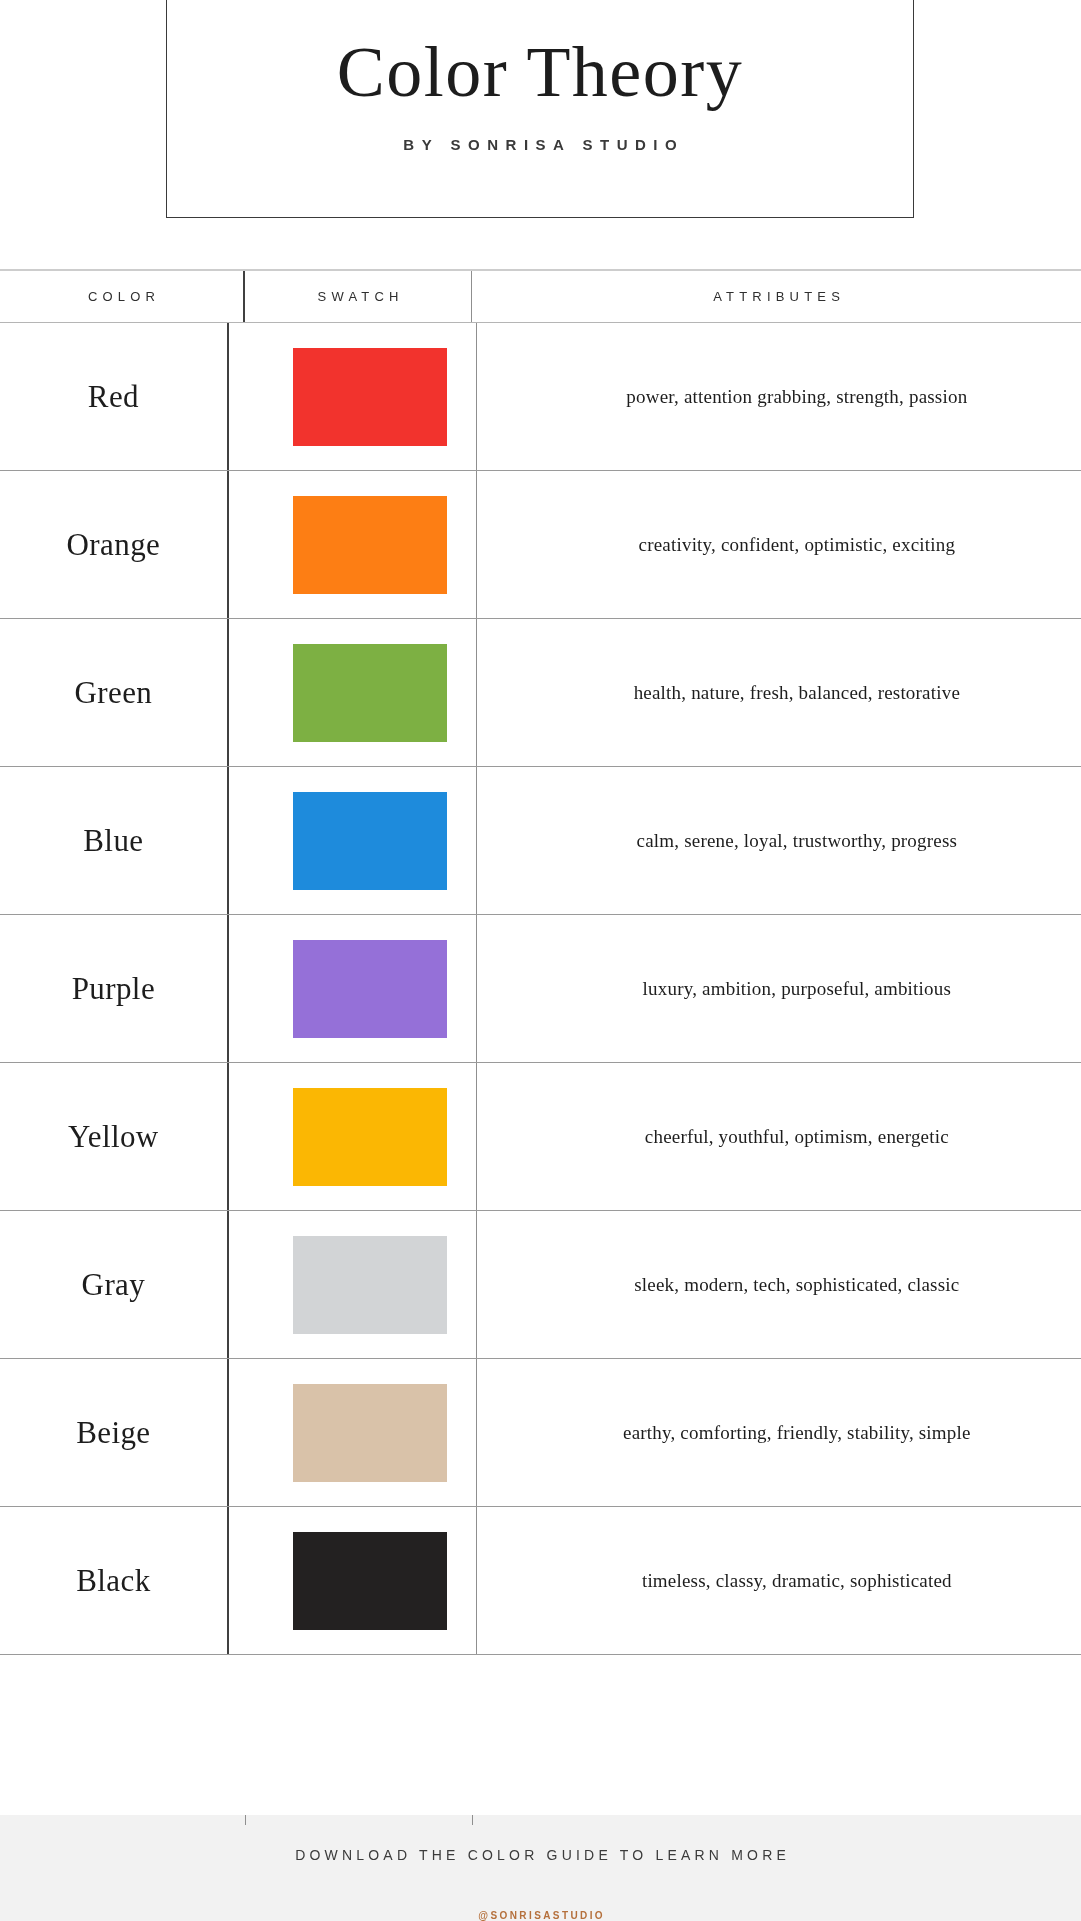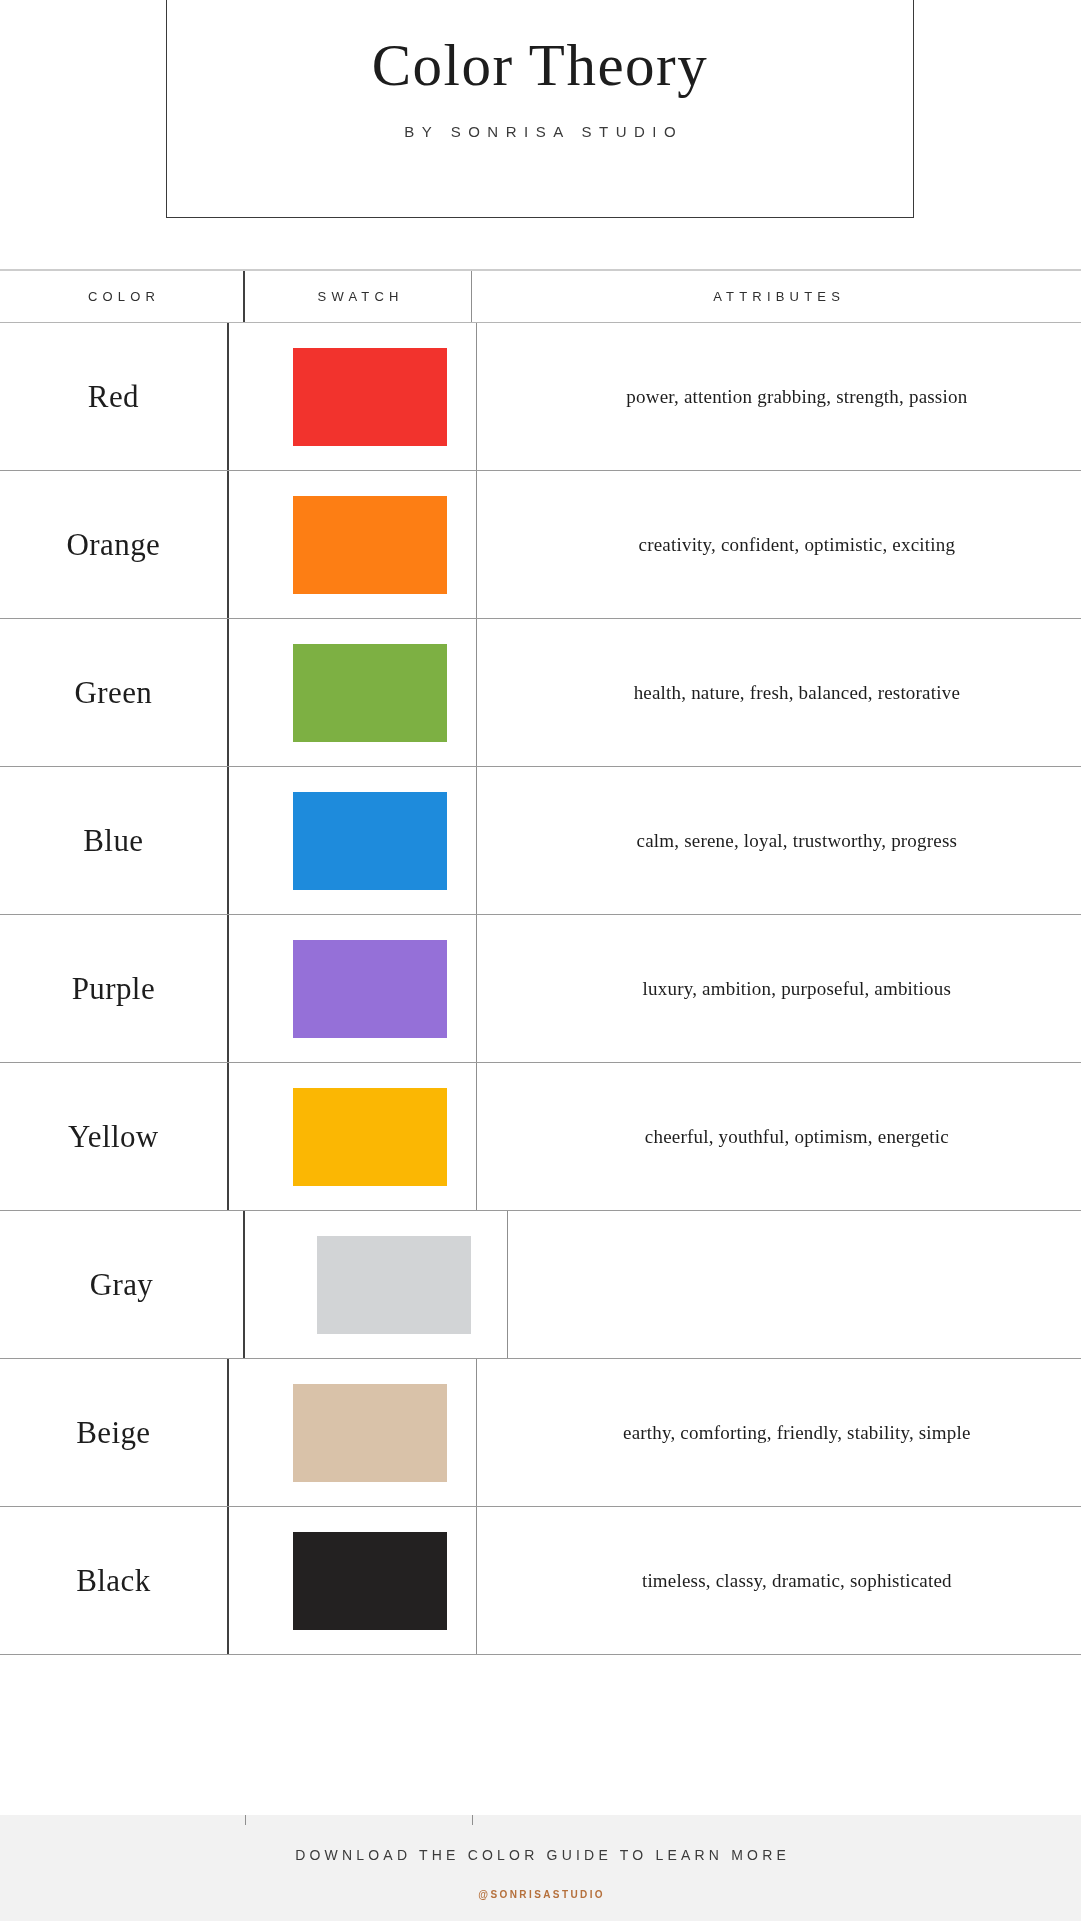--- a/index.html
+++ b/index.html
@@ -35,32 +35,32 @@
     display: flex;
     flex-direction: column;
     align-items: center;
     justify-content: flex-start;
     padding-top: 76px;
     background: #ffffff;
   }
 
   .doc-title {
     font-family: "Liberation Serif", "DejaVu Serif", serif;
-    font-size: 59px;
+    font-size: 72px;
     font-weight: 400;
     letter-spacing: 1.5px;
     color: #1d1d1d;
     line-height: 1;
   }
 
   .doc-subtitle {
     margin-top: 28px;
     font-family: "Liberation Sans", sans-serif;
     font-size: 15px;
-    font-weight: 400;
+    font-weight: 700;
     letter-spacing: 7.5px;
     color: #3a3a3a;
     text-indent: 7.5px;
   }
 
   
   .table {
     position: absolute;
     left: 0;
     top: 269px;
@@ -129,21 +129,21 @@
   .footer {
     position: absolute;
     left: 0;
     top: 1815px;
     width: 1081px;
     height: 106px;
     background: #f2f2f2;
     display: flex;
     flex-direction: column;
     align-items: center;
-    justify-content: flex-start;
+    justify-content: space-between;
     padding-top: 32px;
   }
 
   .footer-cta {
     font-family: "Liberation Sans", sans-serif;
     font-size: 14px;
     letter-spacing: 4.2px;
     color: #3b3b3b;
     text-indent: 4.2px;
   }
@@ -254,20 +254,23 @@
           <span class="attr-text">cheerful, youthful, optimism, energetic</span>
         </div>
       </div>
       <div class="row body">
         <div class="cell c-color">
           <span class="color-name">Gray</span>
         </div>
         <div class="cell c-swatch">
           <div class="swatch" style="background-color: rgb(210, 212, 214);"></div>
         </div>
+        <div class="cell c-attr">
+          <span class="attr-text">sleek, modern, tech, sophisticated, classic</span>
+        </div>
       </div>
       <div class="row body">
         <div class="cell c-color">
           <span class="color-name">Beige</span>
         </div>
         <div class="cell c-swatch">
           <div class="swatch" style="background-color: rgb(217, 194, 169);"></div>
         </div>
         <div class="cell c-attr">
           <span class="attr-text">earthy, comforting, friendly, stability, simple</span>

